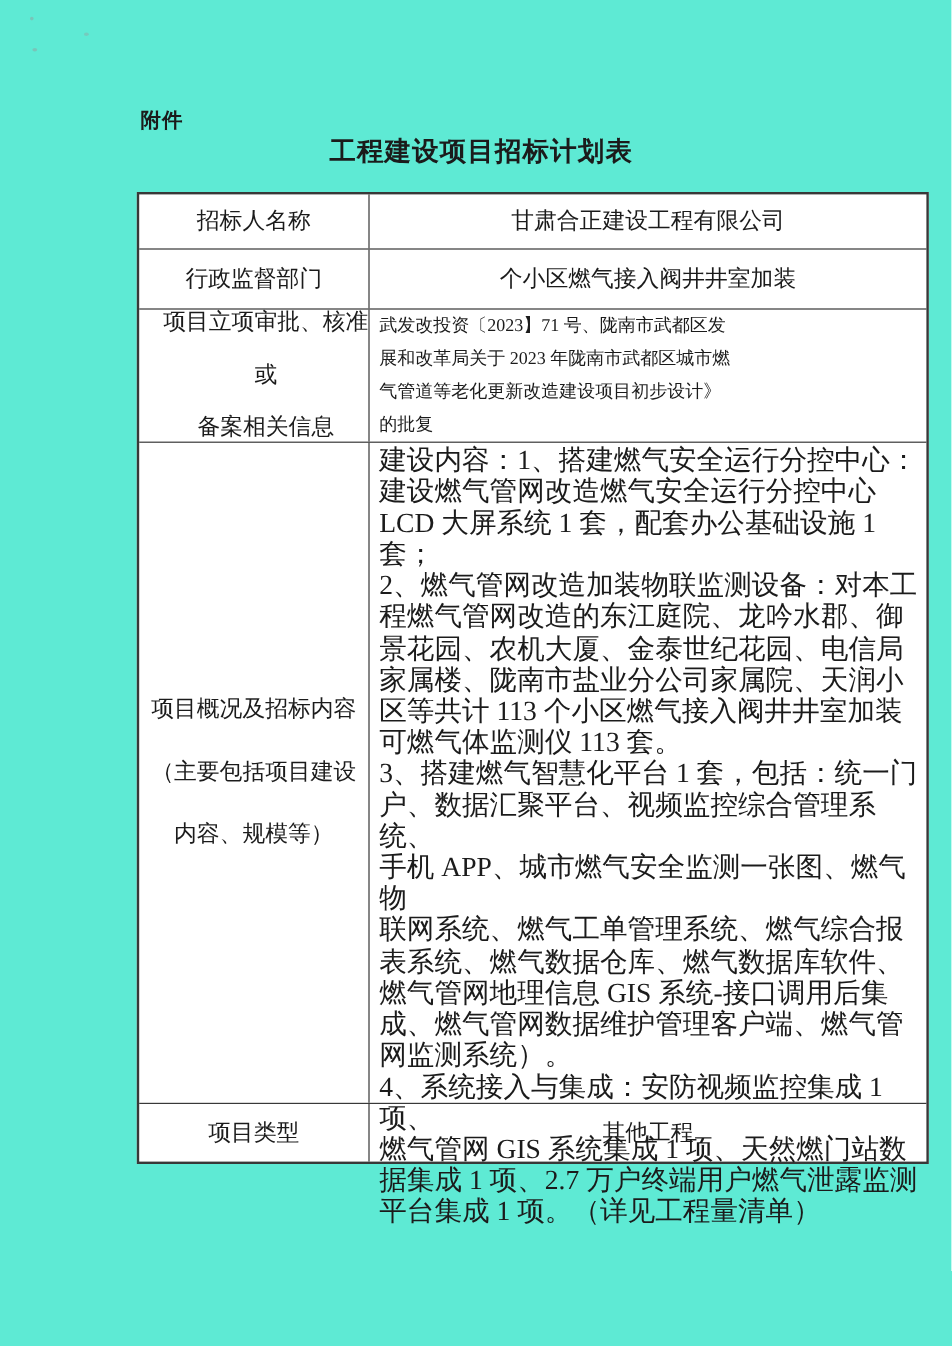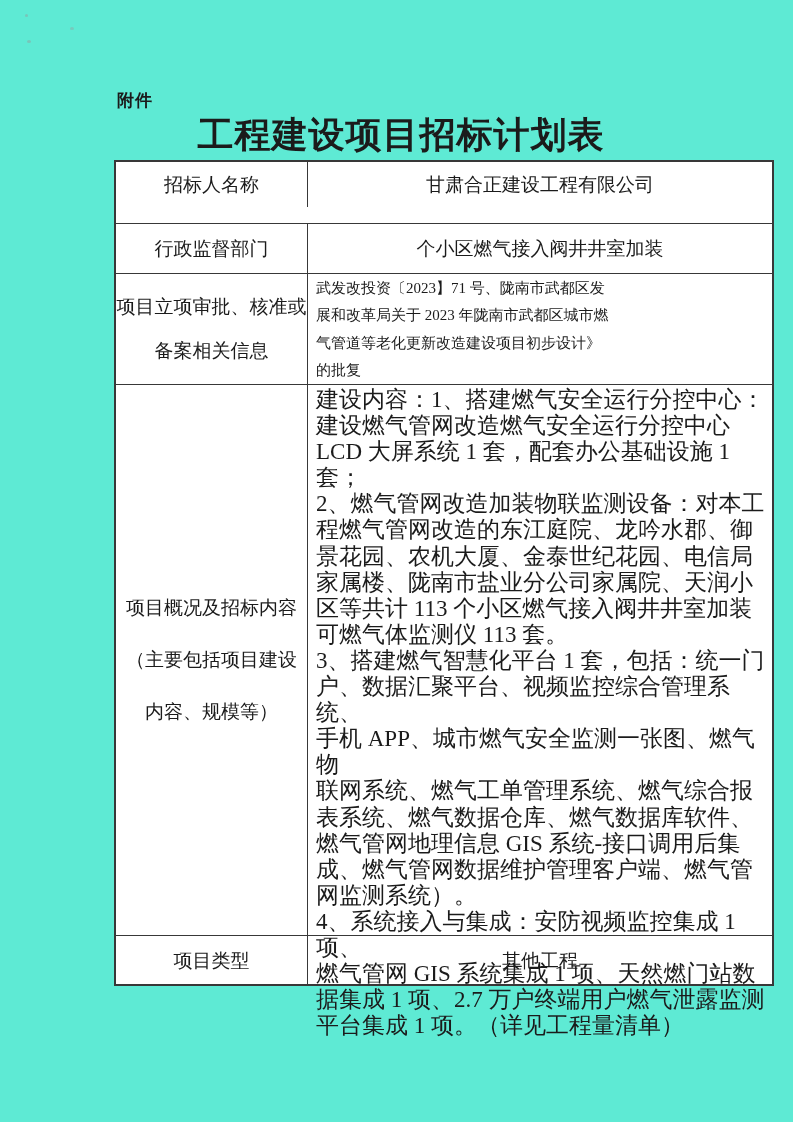--- a/index.html
+++ b/index.html
@@ -15,21 +15,21 @@
 
   .speck { position: absolute; background: #9a9a9a; border-radius: 50%; }
 
   .attachment {
     position: absolute; left: 117px; top: 89px;
     font-size: 17px; font-weight: 600; letter-spacing: 1px;
     white-space: pre-line;
   }
   .title {
     position: absolute; left: 114px; top: 111px; width: 574px;
-    text-align: center; font-size: 36px; font-weight: 700;
+    text-align: center; font-size: 22px; font-weight: 700;
     letter-spacing: 1px; white-space: pre-line;
   }
 
   .doc-table {
     position: absolute; left: 114px; top: 160px; width: 660px;
     border: 2px solid #383838;
     box-sizing: border-box;
     background: #ffffff;
   }
   .t-row { display: flex; }
@@ -44,26 +44,26 @@
   }
   .cell-label {
     flex: 0 0 192px; width: 192px;
     border-right: 1.6px solid #383838;
     text-align: center;
   }
   .cell-value { flex: 1 1 auto; text-align: center; }
 
   .r1 { height: 45px; }
   .r2 { height: 54px; }
-  .r3 { height: 49px; margin-top: 16px; }
+  .r3 { height: 49px; }
   .r4 { height: 110px; }
   .r5 { height: 550px; }
   .r6 { height: 48px; }
 
-  .r4 .cell-label { line-height: 44px; }
+  .r4 .cell-label { line-height: 44px; padding-left: 20px; }
   .r4 .cell-value {
     justify-content: flex-start; text-align: left;
     align-items: flex-start;
     padding: 1px 16px 0 8px;
     font-size: 15px; line-height: 27.4px;
   }
   .r5 .cell-label { line-height: 52px; }
   .r5 .cell-value {
     justify-content: flex-start; text-align: left;
     align-items: flex-start;

